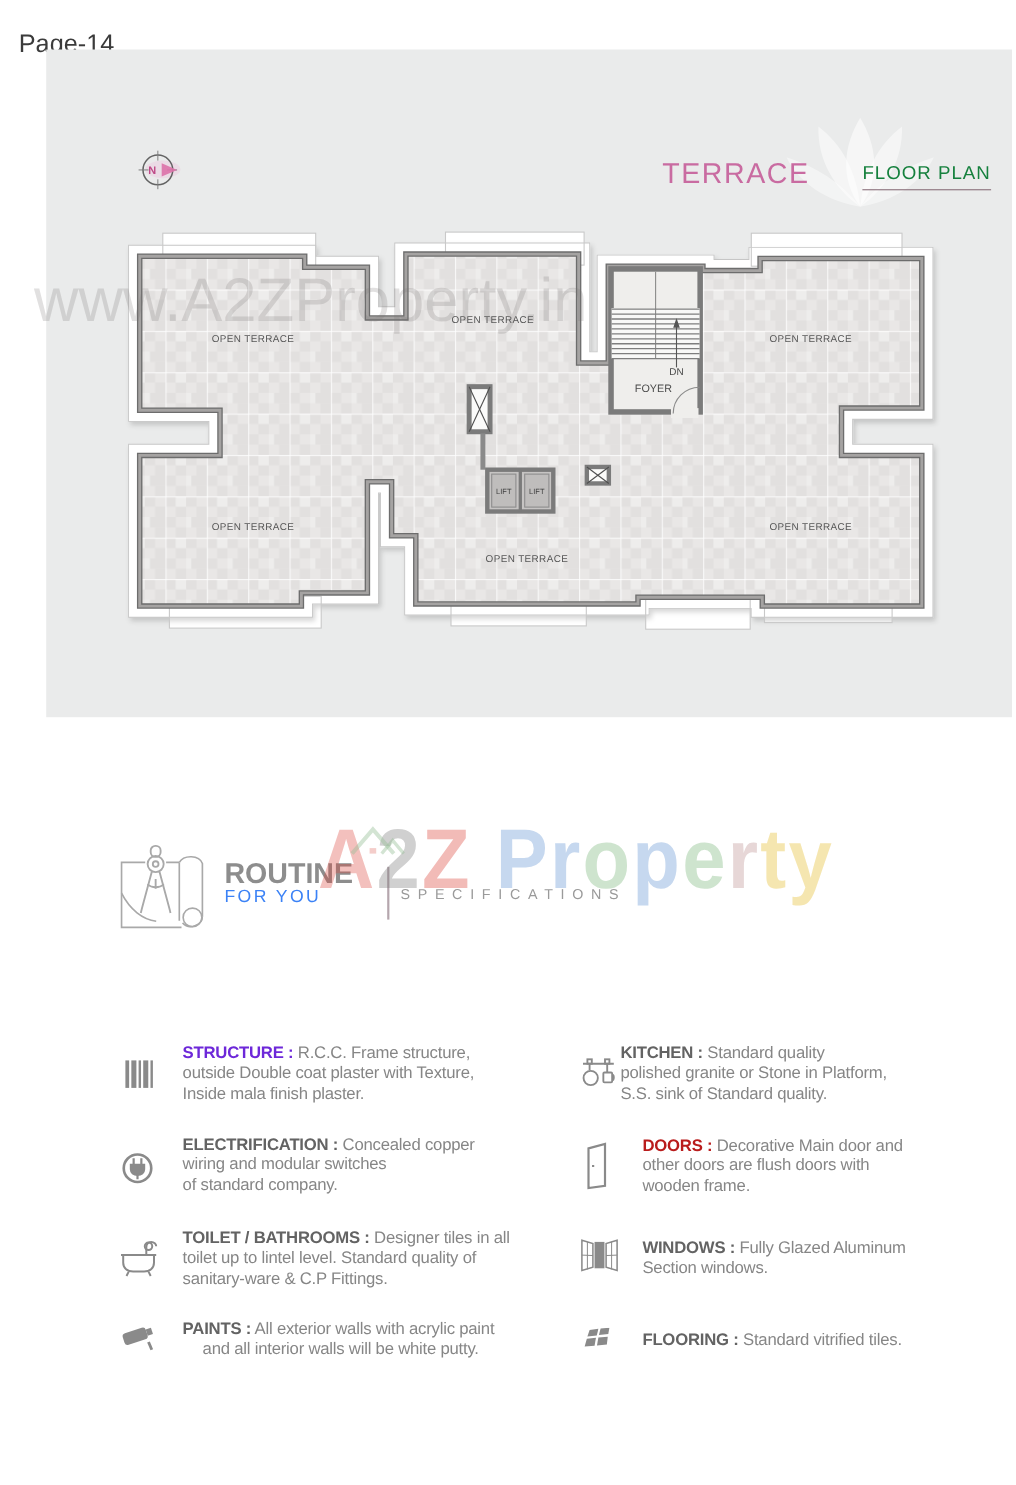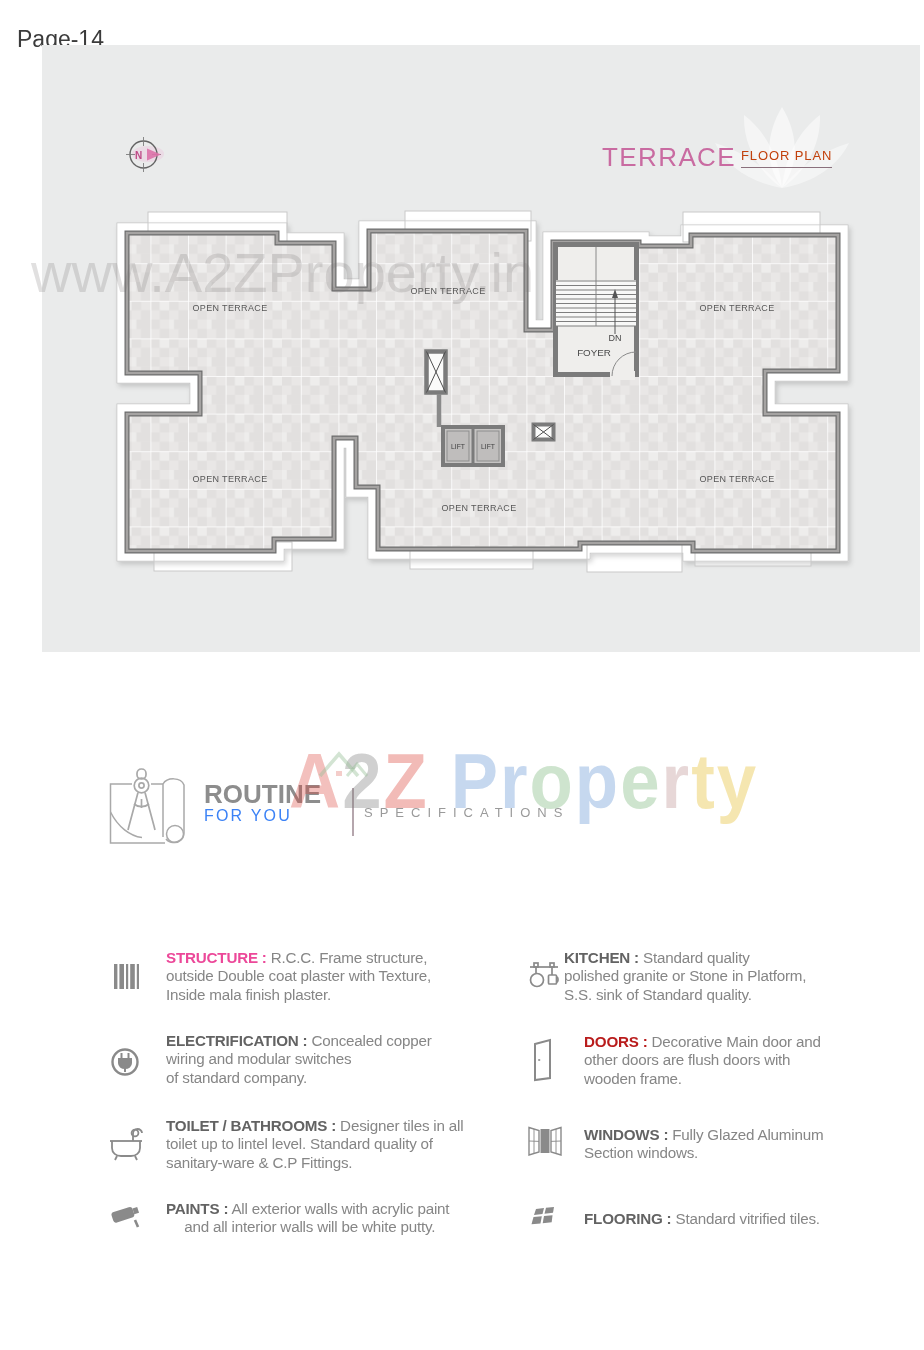--- a/index.html
+++ b/index.html
@@ -17,21 +17,21 @@
 <svg class="abs" style="left:712px;top:104px;" width="140" height="86" viewBox="0 0 140 86">
   <path d="M70,3 C55,28 51,58 70,84 C89,58 85,28 70,3 Z" fill="#ffffff" opacity="0.55"></path>
   <path d="M32,11 C31,42 47,68 70,84 C67,52 53,27 32,11 Z" fill="#ffffff" opacity="0.5"></path>
   <path d="M108,11 C109,42 93,68 70,84 C73,52 87,27 108,11 Z" fill="#ffffff" opacity="0.5"></path>
   <path d="M3,39 C14,62 39,79 70,84 C53,62 29,47 3,39 Z" fill="#ffffff" opacity="0.45"></path>
   <path d="M137,39 C126,62 101,79 70,84 C87,62 111,47 137,39 Z" fill="#ffffff" opacity="0.45"></path>
 </svg>
 
 <div class="abs" style="left:602px;top:142px;font-size:26px;letter-spacing:1.4px;color:#c96ba1;">TERRACE</div>
 
-<div class="abs" style="left:741px;top:148px;font-size:13px;letter-spacing:0.9px;color:#c2410c;border-bottom:1.5px solid #8a707c;padding-bottom:4px;white-space:nowrap;">FLOOR PLAN</div>
+<div class="abs" style="left:784px;top:148px;font-size:17px;letter-spacing:0.9px;color:#15803d;border-bottom:1.5px solid #8a707c;padding-bottom:4px;white-space:nowrap;">FLOOR PLAN</div>
 
 <svg class="abs" style="left:0;top:0;" width="924" height="660" viewBox="0 0 924 660">
   <defs>
     <pattern id="tiles" width="37.6" height="37.6" patternUnits="userSpaceOnUse">
       <rect width="37.6" height="37.6" fill="#e9e7e6"></rect>
       <g fill="#e2e0df">
         <rect x="0" y="0" width="9.4" height="9.4"></rect>
         <rect x="18.8" y="0" width="9.4" height="9.4"></rect>
         <rect x="9.4" y="9.4" width="9.4" height="9.4"></rect>
         <rect x="28.2" y="9.4" width="9.4" height="9.4"></rect>
@@ -202,21 +202,21 @@
 <svg class="abs" style="left:112px;top:963px;" width="28" height="28" viewBox="0 0 28 28">
   <g fill="#8a8a8a">
     <rect x="2" y="1" width="3.4" height="25"></rect>
     <rect x="7.4" y="1" width="4.6" height="25"></rect>
     <rect x="14" y="1" width="2.2" height="25"></rect>
     <rect x="18.2" y="1" width="4.6" height="25"></rect>
     <rect x="24.8" y="1" width="2.2" height="25"></rect>
   </g>
 </svg>
 <div class="abs" style="left:166px;top:949px;font-size:15.2px;line-height:18.3px;color:#868686;letter-spacing:-0.2px;">
-  <b style="color:#ec4899;text-align:right;">STRUCTURE :</b> R.C.C. Frame structure,<br>outside Double coat plaster with Texture,<br>Inside mala finish plaster.
+  <b style="color:#6d28d9;text-align:right;">STRUCTURE :</b> R.C.C. Frame structure,<br>outside Double coat plaster with Texture,<br>Inside mala finish plaster.
 </div>
 
 <svg class="abs" style="left:110px;top:1047px;" width="30" height="30" viewBox="0 0 30 30">
   <circle cx="15" cy="15" r="12.5" fill="none" stroke="#8a8a8a" stroke-width="2.4"></circle>
   <g stroke="#8a8a8a" stroke-width="2" fill="none">
     <line x1="11.5" y1="6" x2="11.5" y2="12"></line>
     <line x1="18.5" y1="6" x2="18.5" y2="12"></line>
     <path d="M9,12 H21 V16 C21,19 18.5,21 15,21 C11.5,21 9,19 9,16 Z" fill="#8a8a8a"></path>
     <line x1="15" y1="21" x2="15" y2="25"></line>
   </g>

